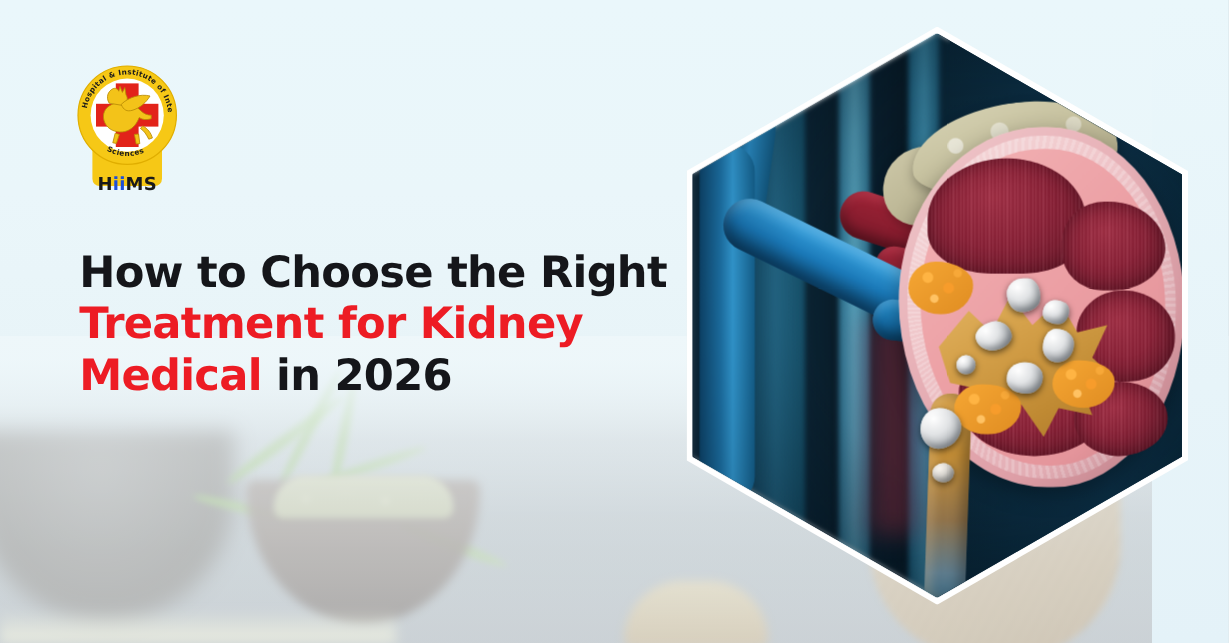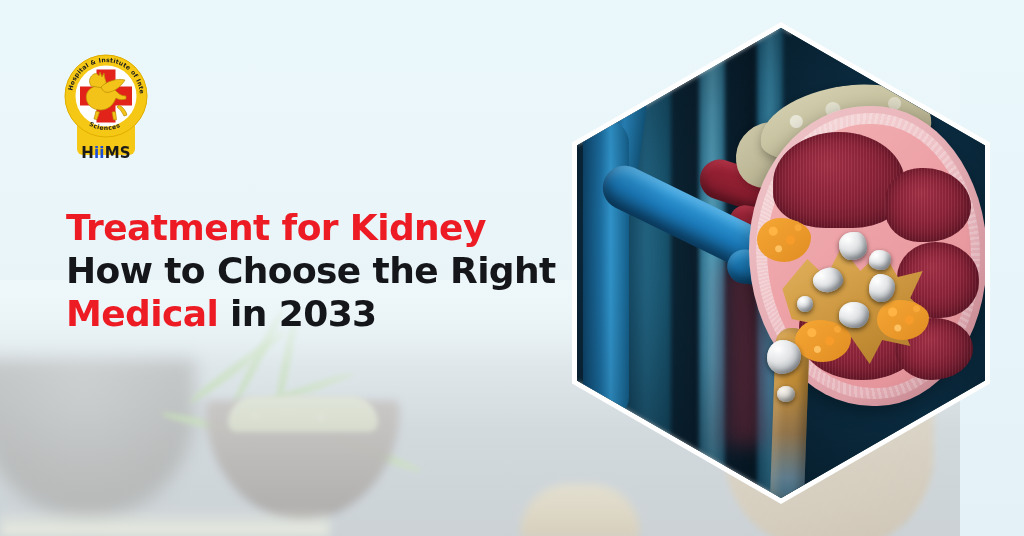--- a/index.html
+++ b/index.html
@@ -417,23 +417,23 @@
         <textPath href="#arcTop" startOffset="5%">Hospital &amp; Institute of Integrated Medical</textPath>
       </text>
       <text font-family="DejaVu Sans, sans-serif" font-size="6.1" font-weight="bold" fill="#1a1a1a" letter-spacing="0.4">
         <textPath href="#arcBot" startOffset="33%">Sciences</textPath>
       </text>
     </svg>
     <div class="logo-name"><span>H</span><span class="ii">ii</span><span>MS</span></div>
   </div>
 
   <h1 class="headline">
+    <span class="hl-line">How to Choose the Right</span>
     <span class="hl-line hl-red">Treatment for Kidney</span>
-    <span class="hl-line">How to Choose the Right</span>
-    <span class="hl-line"><span class="hl-red">Medical</span><span> in 2033</span></span>
+    <span class="hl-line"><span class="hl-red">Medical</span><span> in 2026</span></span>
   </h1>
 
   <div class="hex-wrap">
     <div class="hex-border"></div>
     <div class="hex-img">
       <div class="hex-scene">
 
         <div class="col c1"></div>
         <div class="col c2"></div>
         <div class="col c3"></div>

